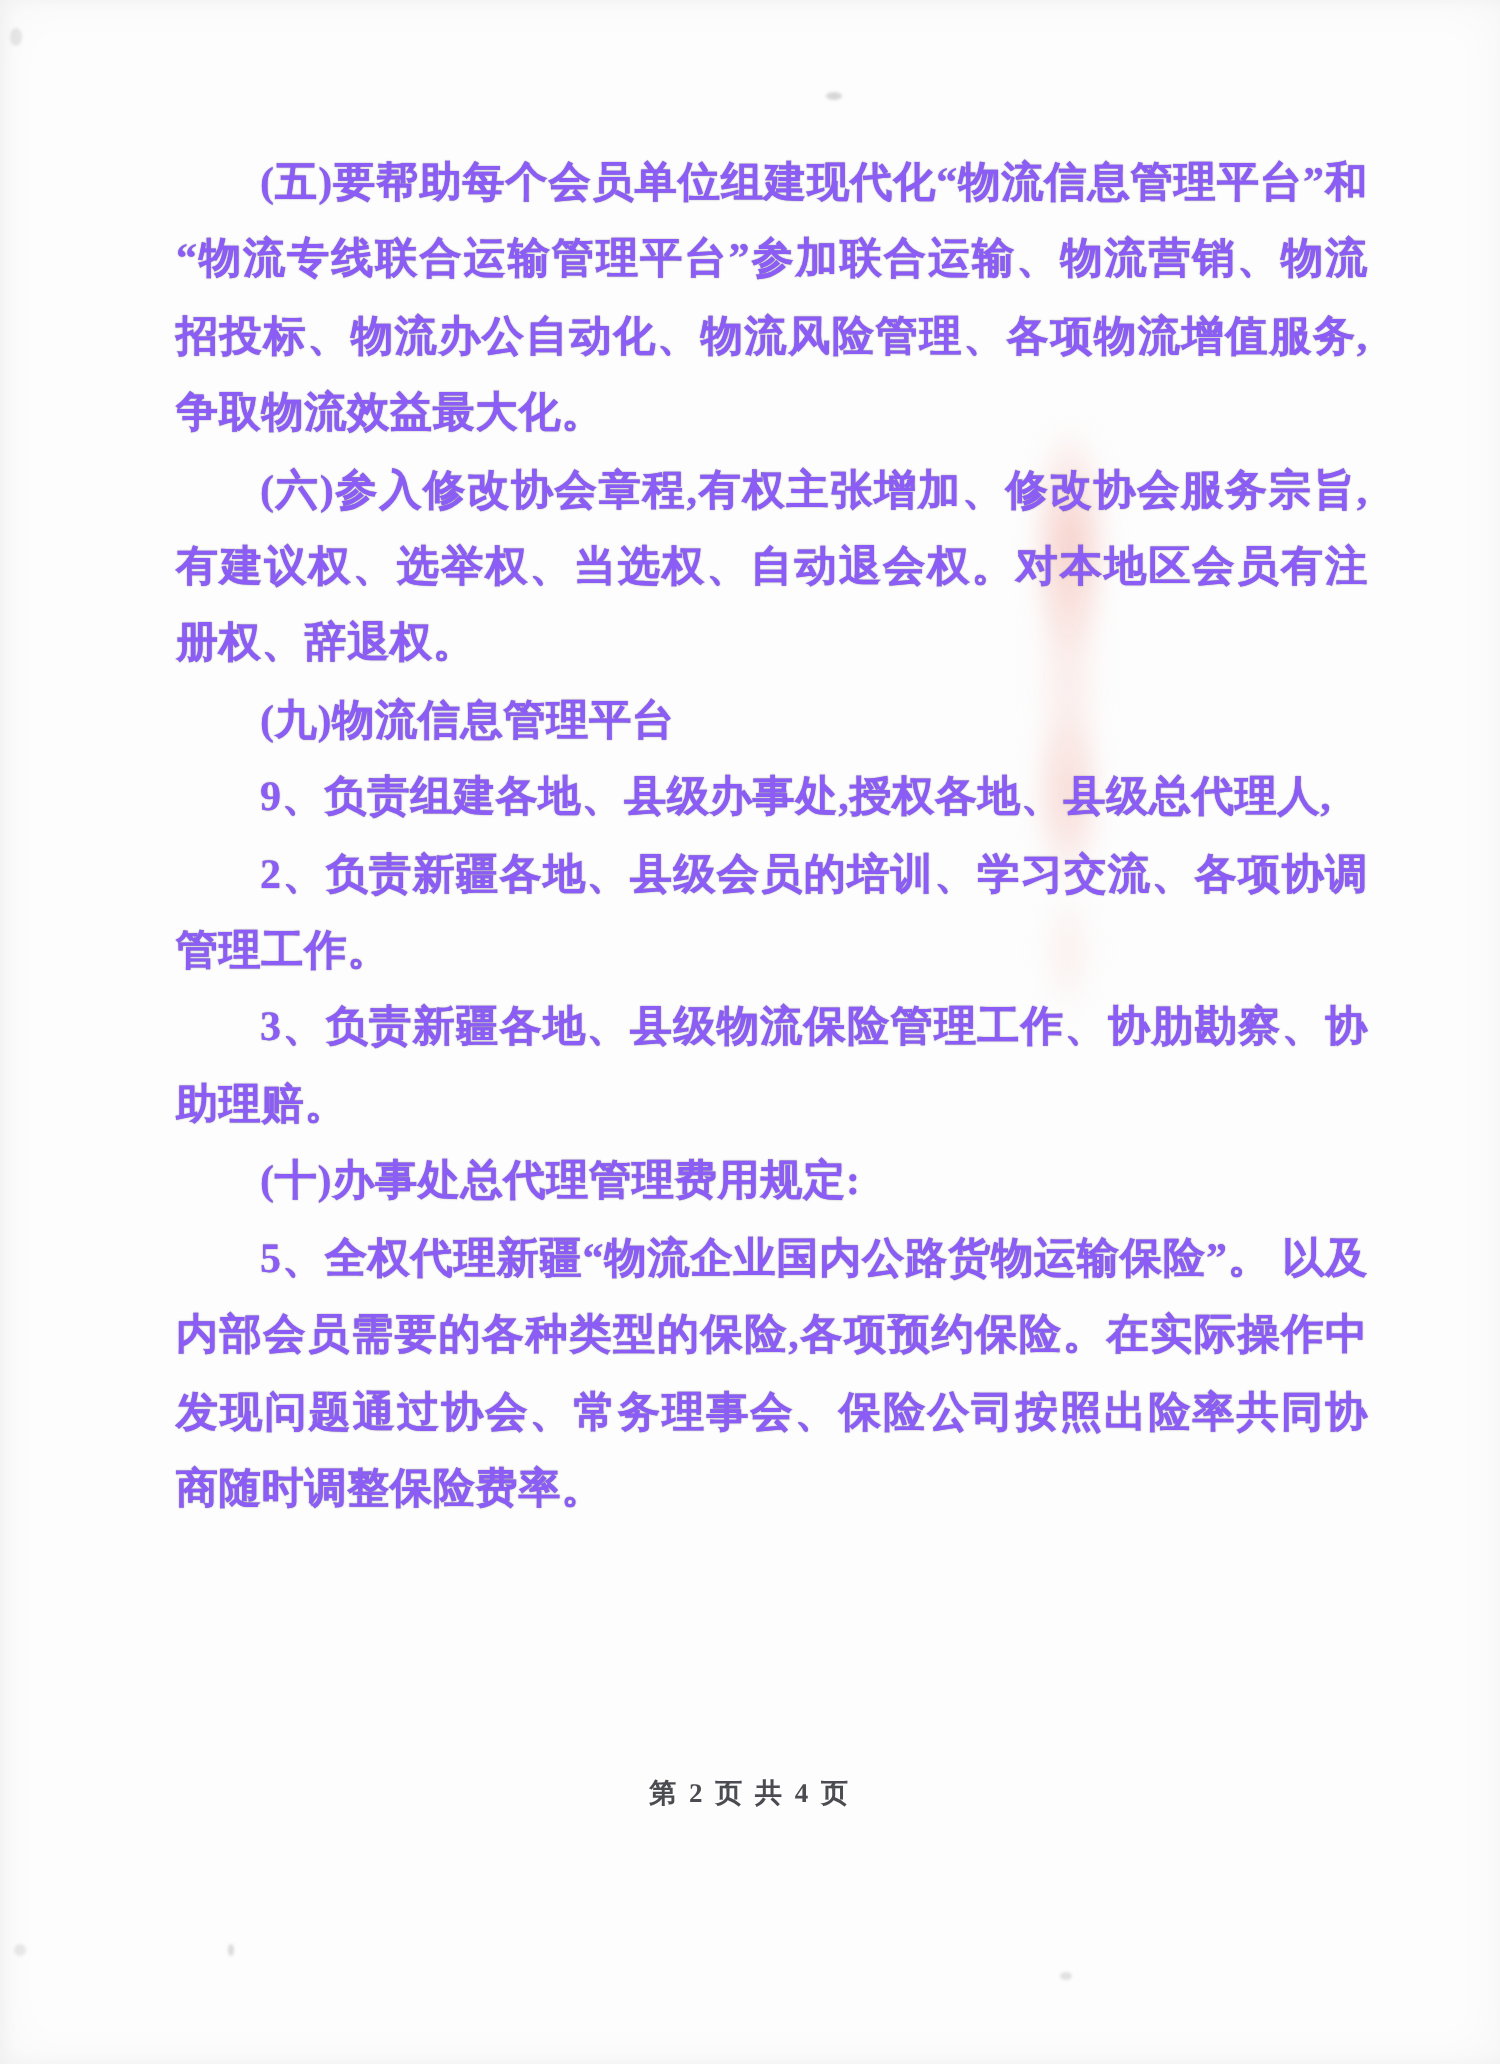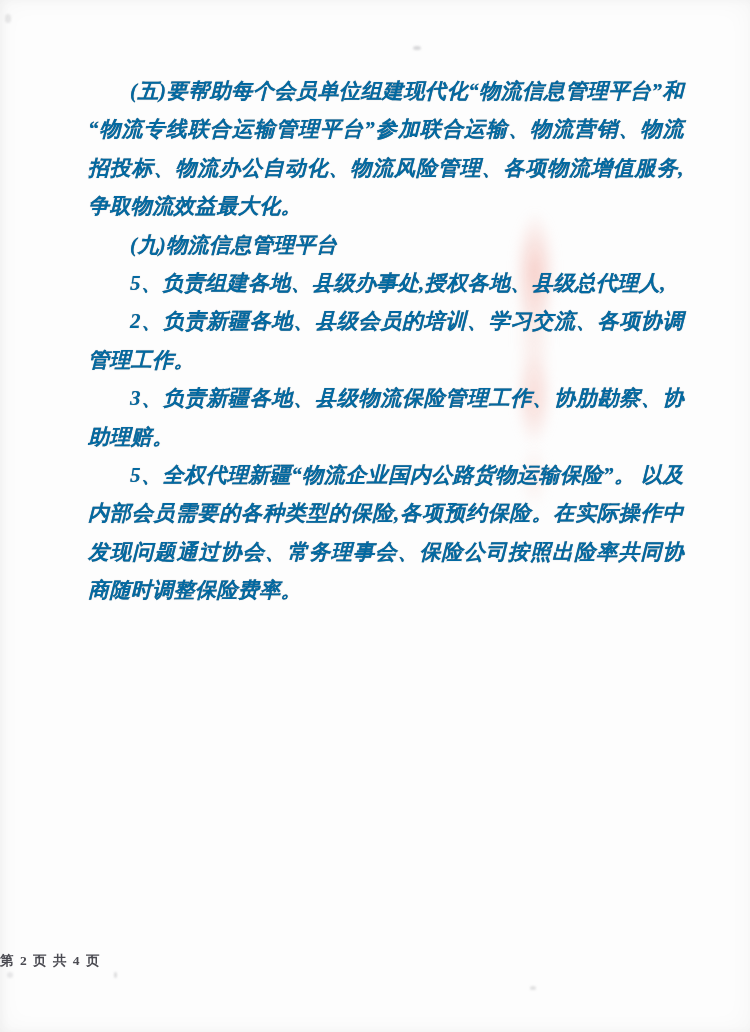--- a/index.html
+++ b/index.html
@@ -23,30 +23,30 @@
     right: 66px;
     top: 72px;
   }
   .content p {
     margin: 0;
     font-size: 21px;
     line-height: 38.4px;
     text-align: justify;
     text-indent: 2em;
     letter-spacing: 0.4px;
-    color: #0369a1;
+    color: #8b5cf6;
     font-weight: 600;
     text-shadow: 0 0 0.7px rgba(55,55,62,0.65);
-    font-style: italic;
   }
   .page-footer {
     position: absolute;
     left: 0;
     right: 0;
-    top: 952px;
+    top: 888px;
+    text-align: center;
     font-size: 13.5px;
     letter-spacing: 1.5px;
     color: #4b4b52;
     font-weight: 600;
   }
   
   .smudge {
     position: absolute;
     pointer-events: none;
     filter: blur(5px);
@@ -88,24 +88,26 @@
   <div class="smudge smudge-main"></div>
   <div class="smudge smudge-tail"></div>
   <div class="speck speck-1"></div>
   <div class="speck speck-2"></div>
   <div class="speck speck-3"></div>
   <div class="speck speck-4"></div>
   <div class="speck speck-5"></div>
 
   <main class="content">
     <p>(五)要帮助每个会员单位组建现代化“物流信息管理平台”和“物流专线联合运输管理平台”参加联合运输、物流营销、物流招投标、物流办公自动化、物流风险管理、各项物流增值服务,争取物流效益最大化。</p>
+    <p>(六)参入修改协会章程,有权主张增加、修改协会服务宗旨,有建议权、选举权、当选权、自动退会权。对本地区会员有注册权、辞退权。</p>
     <p>(九)物流信息管理平台</p>
-    <p>5、负责组建各地、县级办事处,授权各地、县级总代理人,</p>
+    <p>9、负责组建各地、县级办事处,授权各地、县级总代理人,</p>
     <p>2、负责新疆各地、县级会员的培训、学习交流、各项协调管理工作。</p>
     <p>3、负责新疆各地、县级物流保险管理工作、协肋勘察、协助理赔。</p>
+    <p>(十)办事处总代理管理费用规定:</p>
     <p>5、全权代理新疆“物流企业国内公路货物运输保险”。 以及内部会员需要的各种类型的保险,各项预约保险。在实际操作中发现问题通过协会、常务理事会、保险公司按照出险率共同协商随时调整保险费率。</p>
   </main>
 
   <div class="page-footer">
     <span>第 2 页 共 4 页</span>
   </div>
 
 </div>
 
 </body></html>

